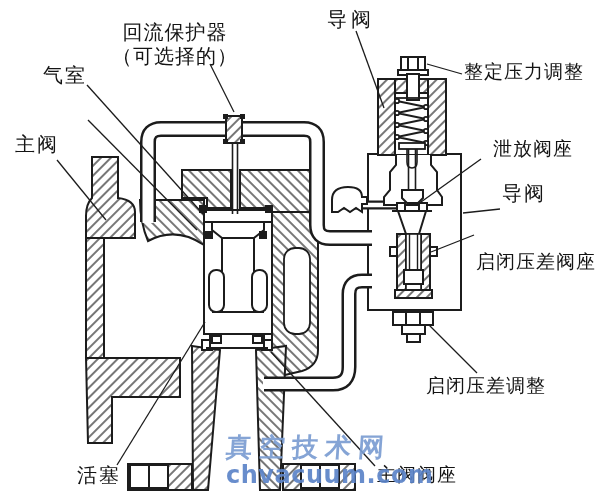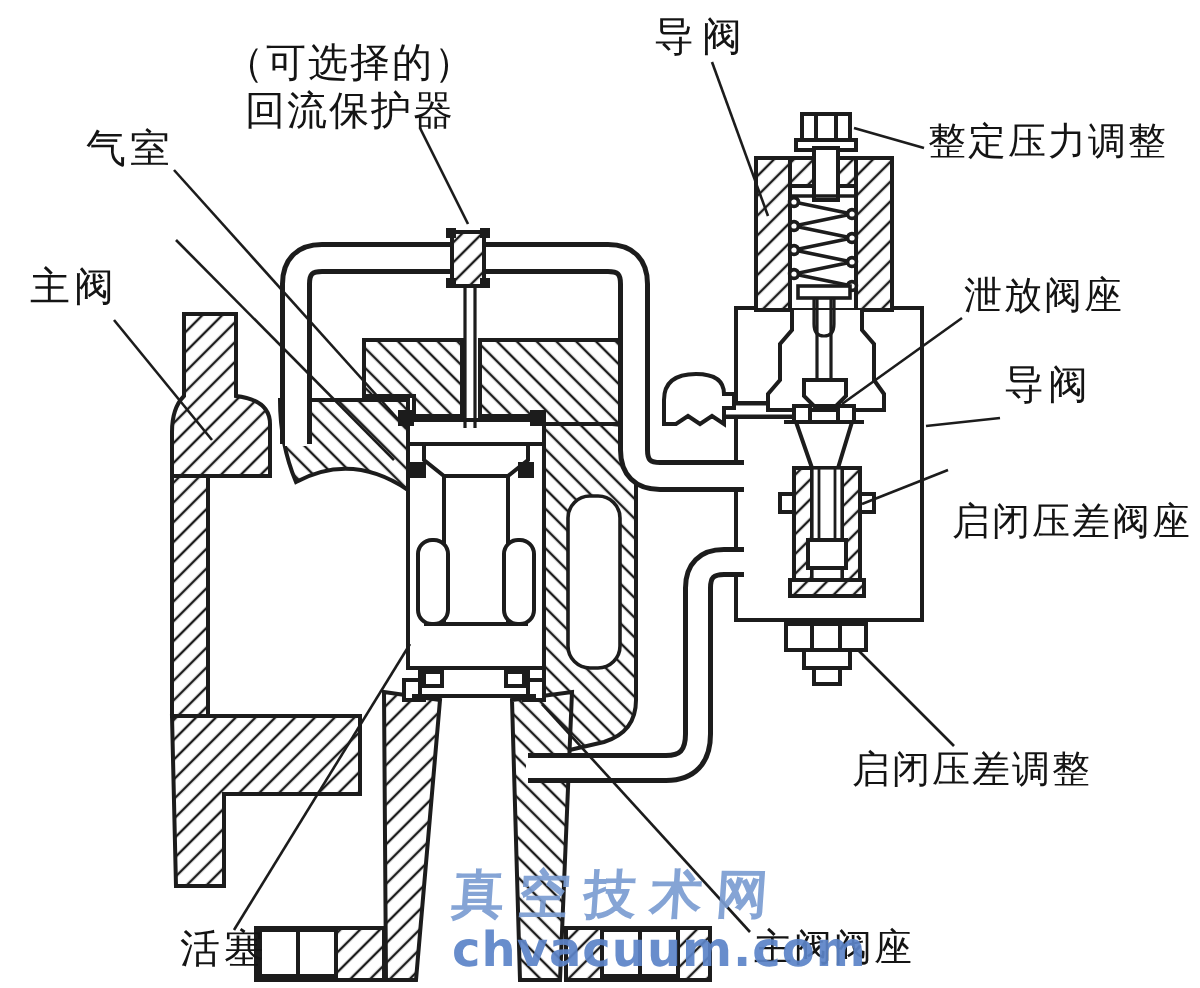--- a/index.html
+++ b/index.html
@@ -204,43 +204,43 @@
       <line x1="481" y1="159" x2="421" y2="202"></line>
       <line x1="500" y1="209" x2="463" y2="213"></line>
       <line x1="474" y1="235" x2="431" y2="252"></line>
       <line x1="477" y1="373" x2="429" y2="325"></line>
       <line x1="375" y1="466" x2="271" y2="352"></line>
       <line x1="117" y1="465" x2="205" y2="322"></line>
     </g>
   </svg>
 
   <div class="lbl center" style="left:104px;top:20px;width:142px;">
+    <div>回流保护器</div>
     <div>（可选择的）</div>
-    <div>回流保护器</div>
   </div>
 
   <div class="lbl" style="left:327px;top:7px;letter-spacing:4px;">导阀</div>
 
   <div class="lbl small" style="left:464px;top:60px;text-align:right;">整定压力调整</div>
 
   <div class="lbl" style="left:43px;top:63px;letter-spacing:2px;">气室</div>
 
 
   <div class="lbl" style="left:15px;top:132px;letter-spacing:2px;">主阀</div>
 
-  <div class="lbl small" style="left:482px;top:137px;">泄放阀座</div>
+  <div class="lbl small" style="left:493px;top:137px;">泄放阀座</div>
 
   <div class="lbl" style="left:502px;top:181px;letter-spacing:2px;">导阀</div>
 
   <div class="lbl small" style="left:476px;top:213px;margin-top:37px;">启闭压差阀座</div>
 
   <div class="lbl small" style="left:377px;top:463px;">主阀阀座</div>
 
   <div class="lbl small" style="left:426px;top:374px;">启闭压差调整</div>
 
-  <div class="lbl" style="left:90px;top:463px;letter-spacing:2px;">活塞</div>
+  <div class="lbl" style="left:77px;top:463px;letter-spacing:2px;">活塞</div>
 
   <div class="wm">
     <div class="wm1">真空技术网</div>
     <div class="wm2">chvacuum.com</div>
   </div>
 
 </div>
 
 </body></html>

